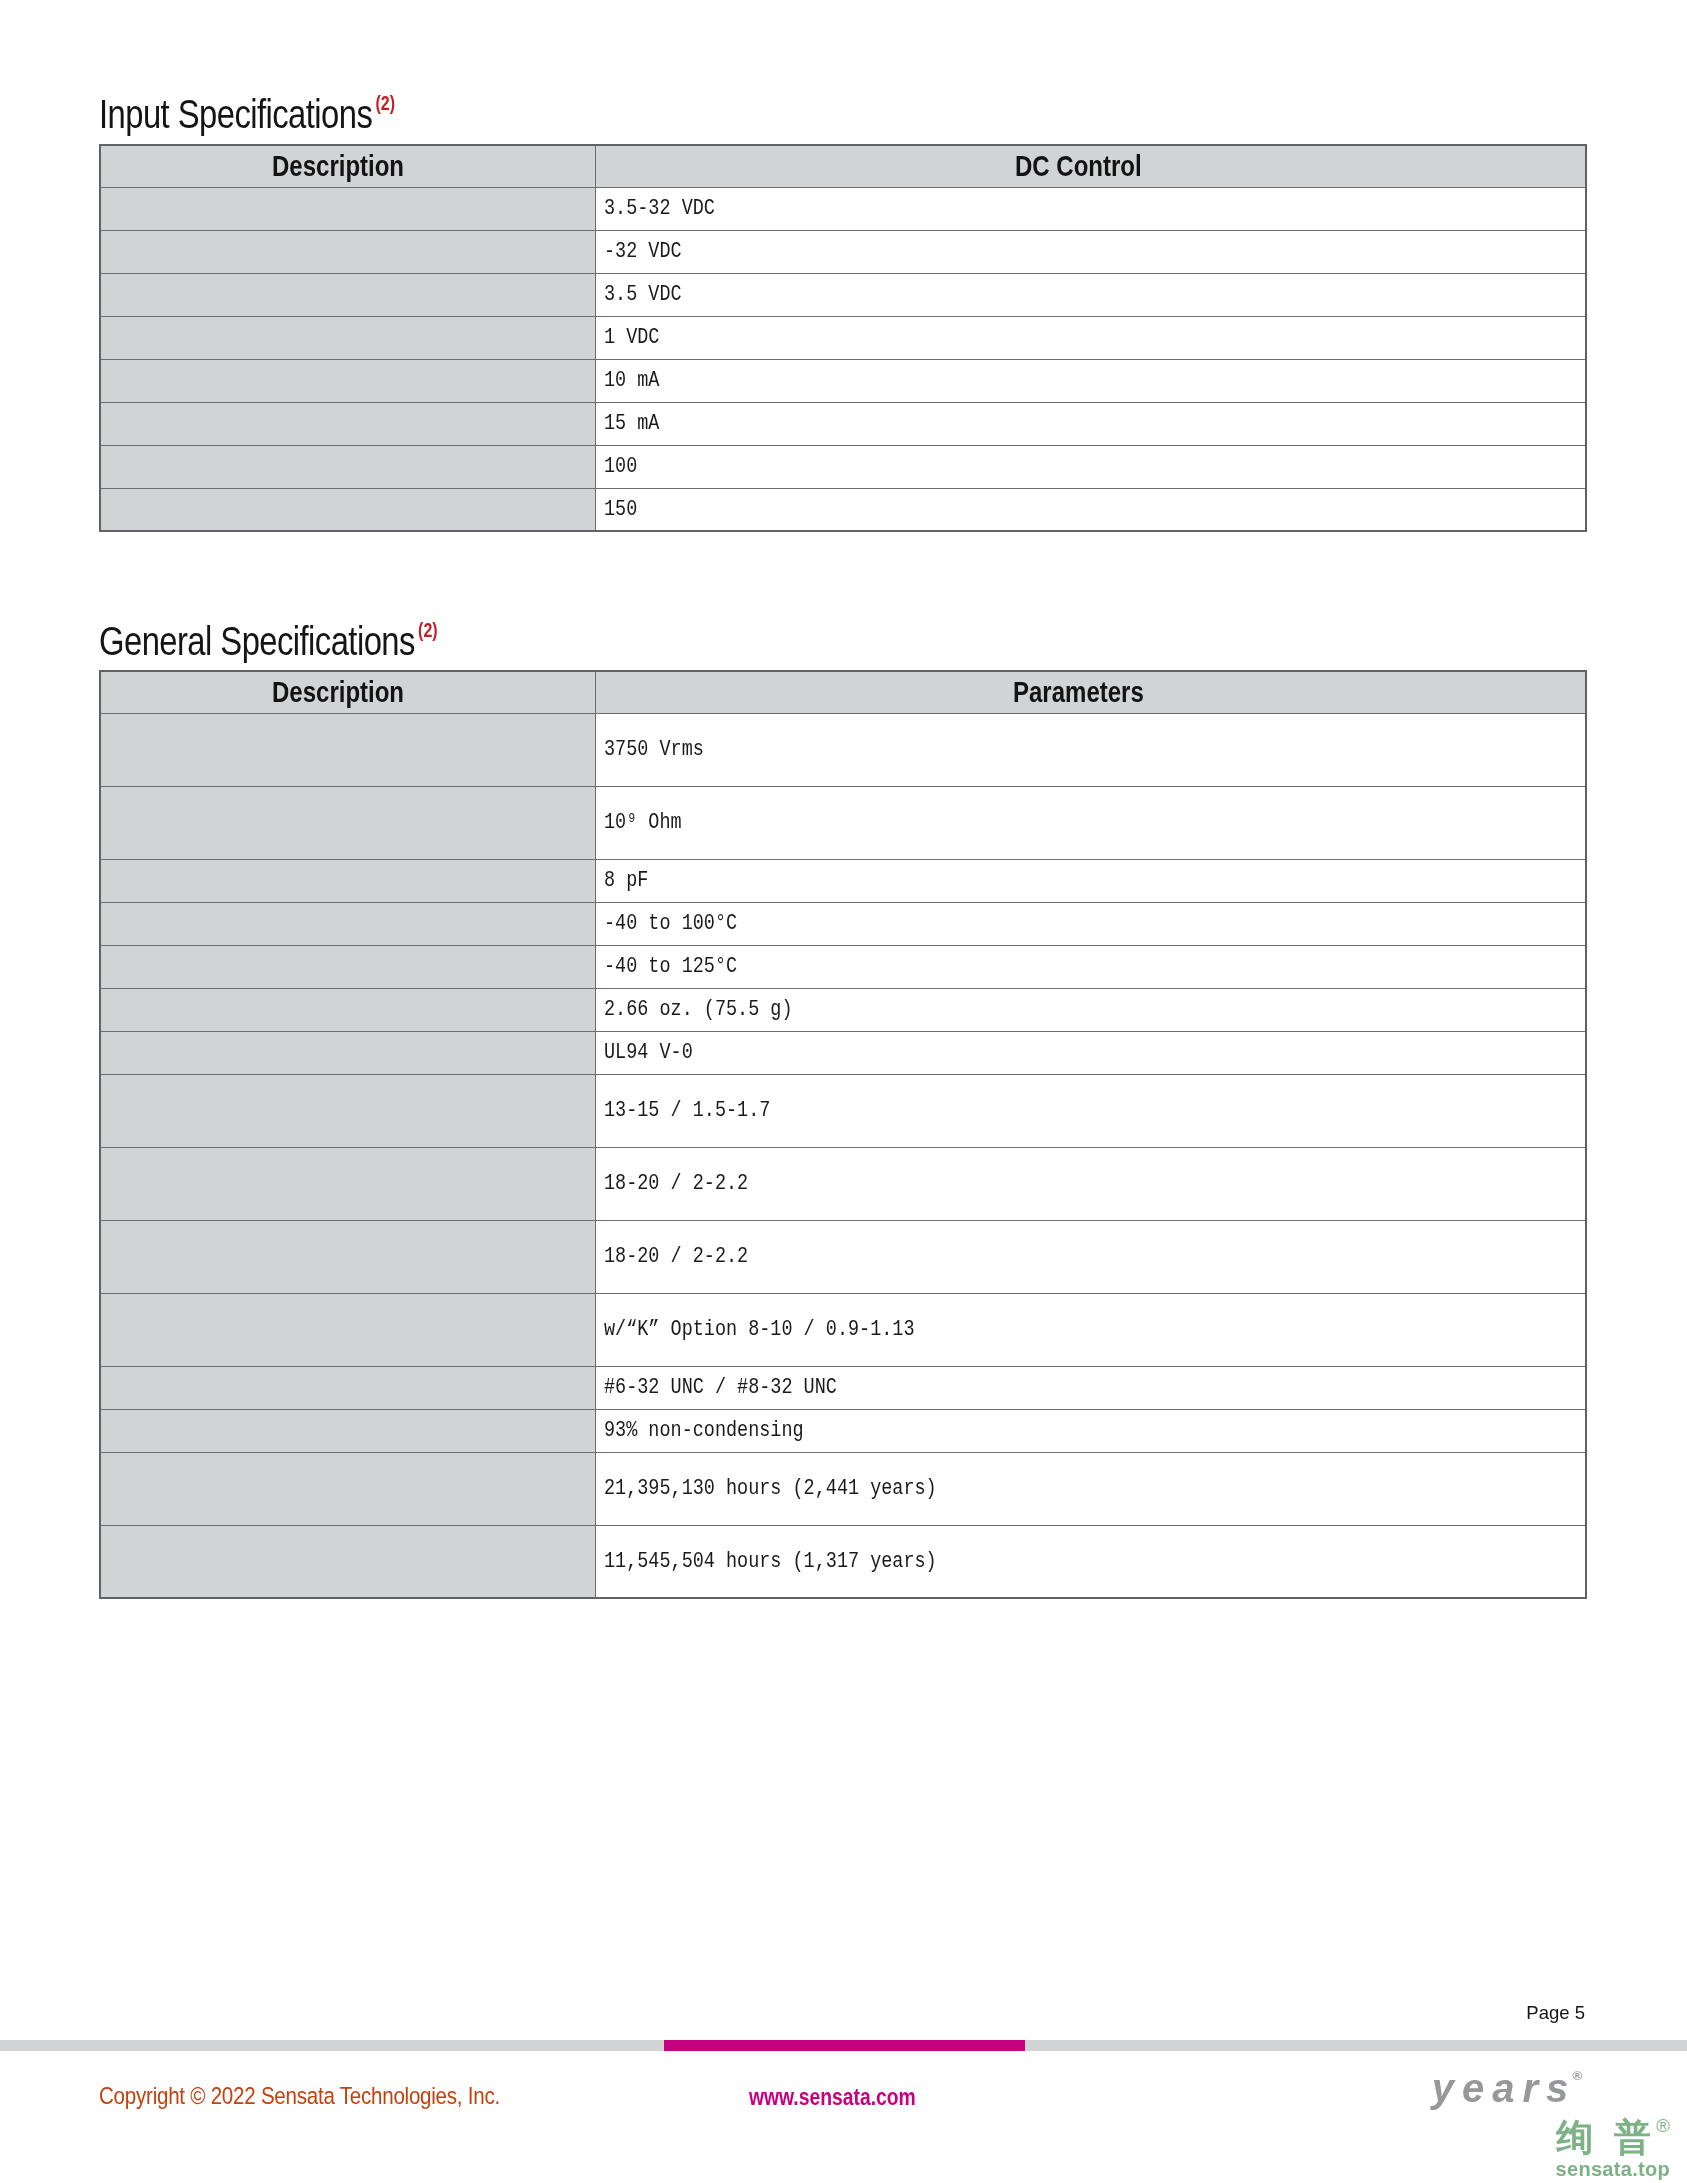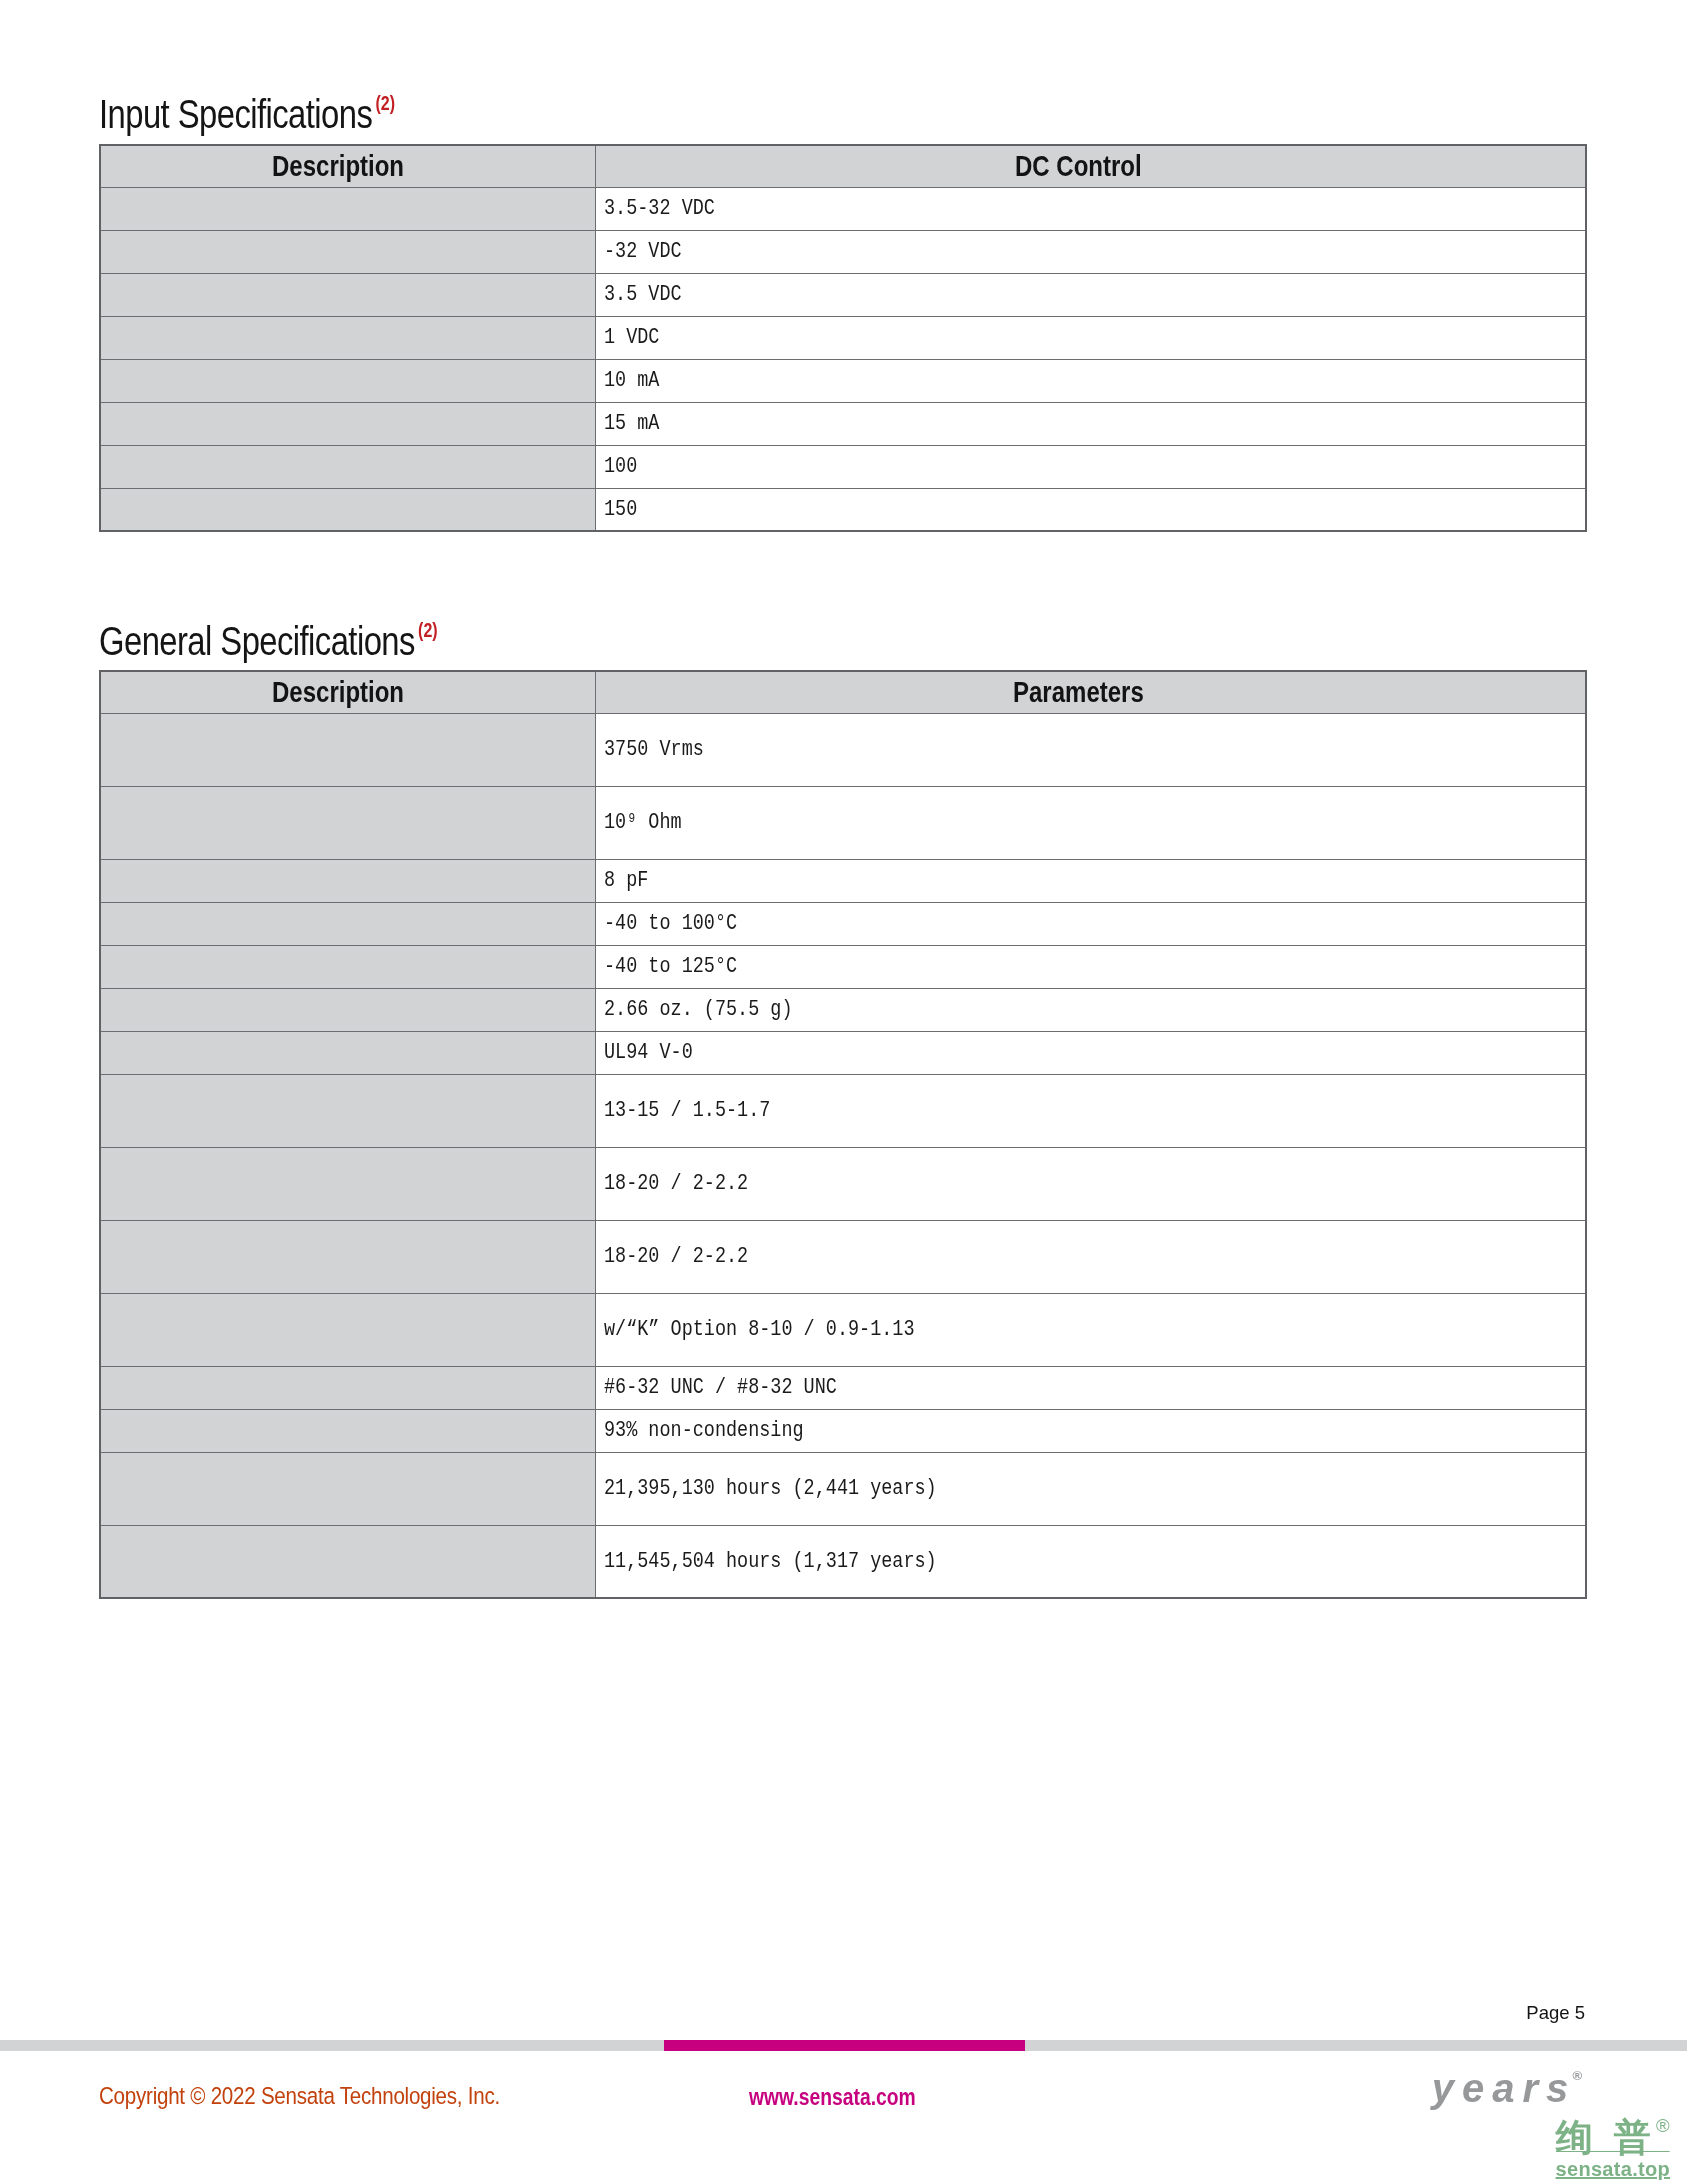--- a/index.html
+++ b/index.html
@@ -76,21 +76,21 @@
     position:absolute; right:105px; top:2068px;
     font-size:40px; font-weight:bold; font-style:italic;
     color:#96989a; letter-spacing:8px; line-height:1;
   }
   #brand .reg {
     font-size:13.2px; position:relative; top:-22.5px;
     letter-spacing:0; margin-left:-4px;
   }
   #watermark {
     position:absolute; right:17px; top:2119px;
-    color:#7cb286; line-height:1; text-align:center;text-decoration:underline;
+    color:#7cb286; line-height:1; text-align:right;
   }
   .wm-cn  { font-size:37px; font-weight:bold; letter-spacing:5.3px; }
   .wm-reg { font-size:18.5px; position:relative; top:-18.5px; font-weight:normal; }
   .wm-site{ font-size:20px; font-weight:bold; margin-top:3.3px; letter-spacing:0.3px; }
 </style>
 </head>
 <body>
 
 <div class="sec-title" id="input-title">
   <span class="cond"><span>Input Specifications</span><span class="title-sup">(2)</span></span>

